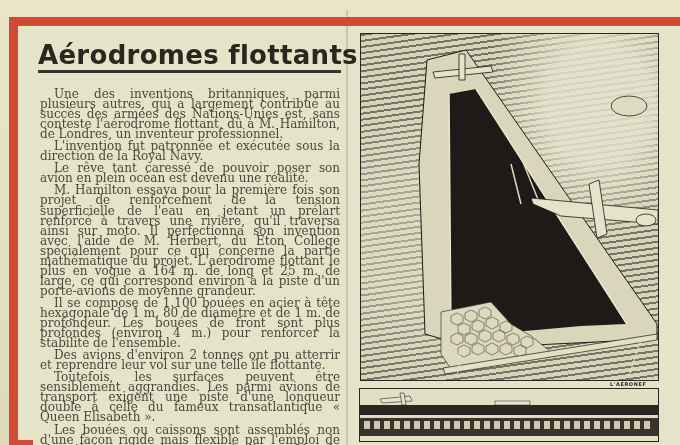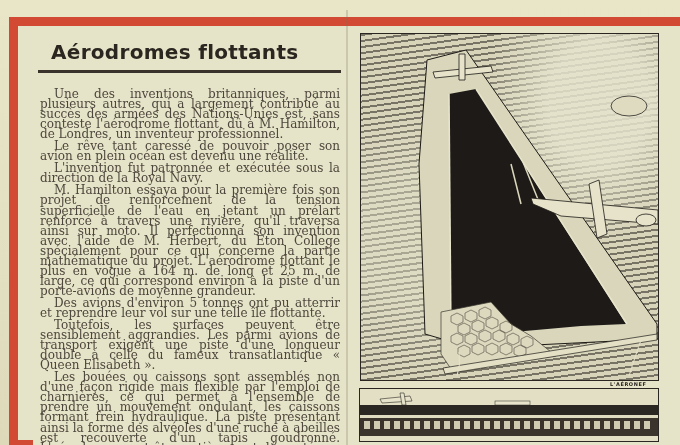--- a/index.html
+++ b/index.html
@@ -30,23 +30,23 @@
     position: absolute; left: 346px; top: 10px; width: 2px; height: 435px;
     background: rgba(120,110,90,0.25);
   }
   .inner-panel {
     position: absolute; left: 18px; top: 26px; width: 662px; height: 419px;
     background: #e6e4c8;
   }
 
   
   .title {
-    position: absolute; left: 51px; top: 40px; width: 305px;
+    position: absolute; left: 38px; top: 40px; width: 305px;
     font-family: "DejaVu Sans", sans-serif;
-    font-weight: 900; font-size: 20px; letter-spacing: 0.3px;
+    font-weight: 900; font-size: 26px; letter-spacing: 0.3px;
     color: #2c2620; white-space: nowrap;
     transform: scaleX(1.0);
   }
   .title-rule {
     position: absolute; left: 38px; top: 70px; width: 303px; height: 3px;
     background: #3a332b;
   }
   .article {
     position: absolute; left: 40px; top: 89px; width: 300px;
     font-size: 12px; line-height: 10.05px; color: #4d463c;
@@ -89,24 +89,25 @@
   <div class="red-top"></div>
   <div class="red-left"></div>
   <div class="red-bottom"></div>
   <div class="fold"></div>
 
   <div class="title">Aérodromes flottants</div>
   <div class="title-rule"></div>
 
   <div class="article">
     <p>Une des inventions britanniques, parmi plusieurs autres, qui a largement contribué au succès des armées des Nations-Unies est, sans conteste l'aérodrome flottant, dû à M. Hamilton, de Londres, un inventeur professionnel.</p>
+    <p>L'invention fut patronnée et exécutée sous la direction de la Royal Navy.</p>
     <p>Le rêve tant caressé de pouvoir poser son avion en plein océan est devenu une réalité.</p>
-    <p>L'invention fut patronnée et exécutée sous la direction de la Royal Navy.</p>
     <p>M. Hamilton essaya pour la première fois son projet de renforcement de la tension superficielle de l'eau en jetant un prélart renforcé à travers une rivière, qu'il traversa ainsi sur moto. Il perfectionna son invention avec l'aide de M. Herbert, du Eton College spécialement pour ce qui concerne la partie mathématique du projet. L'aérodrome flottant le plus en vogue a 164 m. de long et 25 m. de large, ce qui correspond environ à la piste d'un porte-avions de moyenne grandeur.</p>
-    <p>Des avions d'environ 5 tonnes ont pu atterrir et reprendre leur vol sur une telle île flottante.</p>
+    <p>Il se compose de 1.100 bouées en acier à tête hexagonale de 1 m. 80 de diamètre et de 1 m. de profondeur. Les bouées de front sont plus profondes (environ 4 m.) pour renforcer la stabilité de l'ensemble.</p>
+    <p>Des avions d'environ 2 tonnes ont pu atterrir et reprendre leur vol sur une telle île flottante.</p>
     <p>Toutefois, les surfaces peuvent être sensiblement aggrandies. Les parmi avions de transport exigent une piste d'une longueur double à celle du fameux transatlantique « Queen Elisabeth ».</p>
     <p>Les bouées ou caissons sont assemblés non d'une façon rigide mais flexible par l'emploi de charnières, ce qui permet à l'ensemble de prendre un mouvement ondulant, les caissons formant frein hydraulique. La piste présentant ainsi la forme des alvéoles d'une ruche à abeilles est recouverte d'un tapis goudronné. L'aérodrome peut être entièrement démonté par 40 hommes en 1 heure et être chargé sur 3 navires marchands. D'autre part cet aérodrome peut être pris à la remorque pour la traversée de la mer. Une fois en place, il est fixé à l'ancre de façon qu'il puisse s'orienter suivant marées et vents.</p>
   </div>
 
   <div class="illus">
     <div class="sky-light"></div>
     <svg width="297" height="346" viewBox="0 0 297 346">
 
       <polygon points="66,26 105,16 296,290 296,305 112,314 64,300 58,130" fill="#d9d6bc" stroke="#1e1b17" stroke-width="1"></polygon>
 

